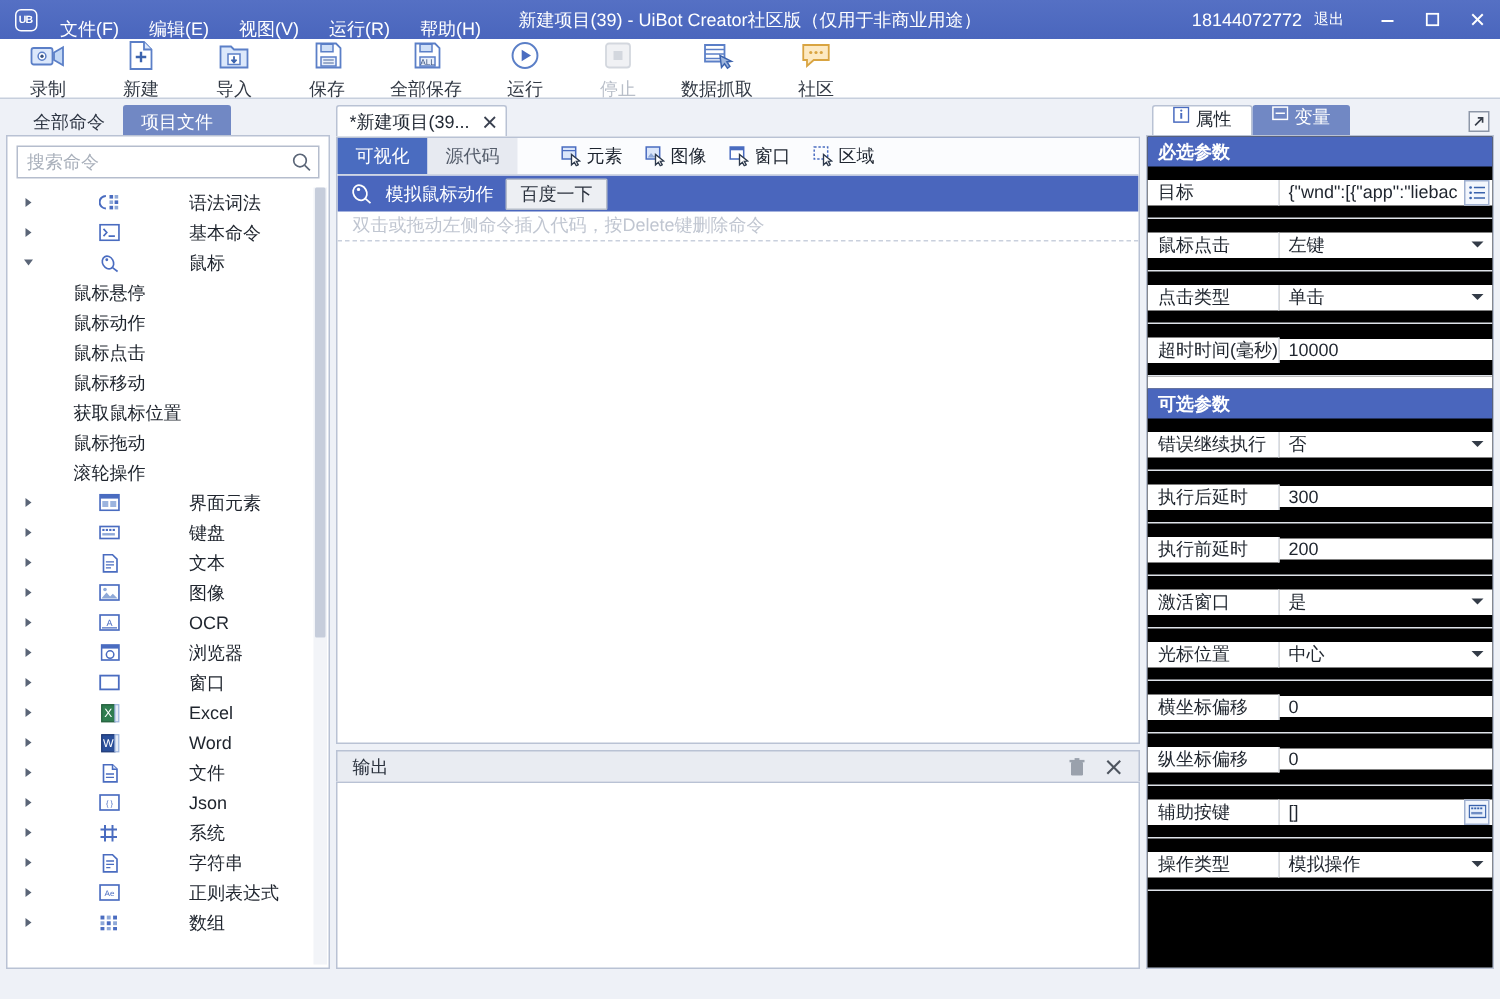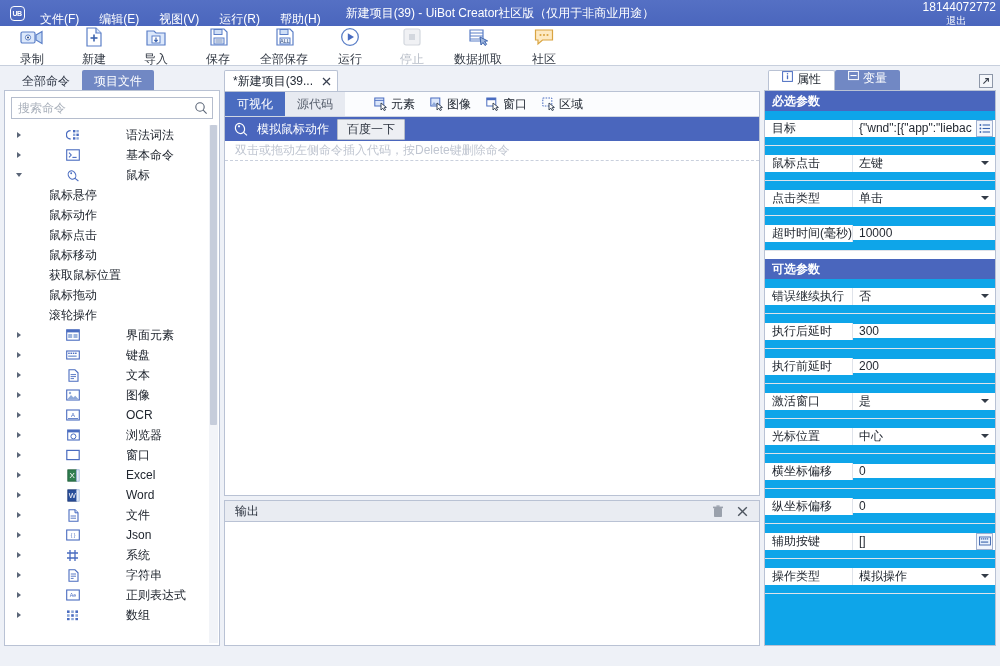--- a/index.html
+++ b/index.html
@@ -47,21 +47,20 @@
     left: 0; right: 0;
     text-align: center;
     font-size: 12px;
     pointer-events: none;
   }
   #title-right {
     margin-left: auto;
     display: flex; align-items: center;
     height: 100%;
     z-index: 2;
-    flex-direction: column;
   }
   #account-info { font-size: 12px; padding-right: 4px; white-space: nowrap;}
   #logout-link { font-size: 10px; padding: 0 14px 0 4px; cursor: pointer; }
   .wbtn {
     width: 30px; height: 26px;
     display: flex; align-items: center; justify-content: center;
     cursor: pointer;
   }
   .wbtn svg { display: block; }
 
@@ -324,21 +323,21 @@
     margin-left: auto;
     width: 14px; height: 14px;
     border: 1px solid #8d97a8;
     display: flex; align-items: center; justify-content: center;
     cursor: pointer;
     background: #f4f6fa;
     margin-bottom: 2px; margin-right: 3px;
   }
   #right-body {
     flex: 1;
-    background: #0ea5e9;
+    background: #000000;
     border: 1px solid #b9c2d4;
     overflow: hidden;
     min-height: 0;
   }
   .sec-head {
     height: 20px;
     background: #4a66bd;
     color: #ffffff;
     font-size: 12px;
     display: flex; align-items: center;

